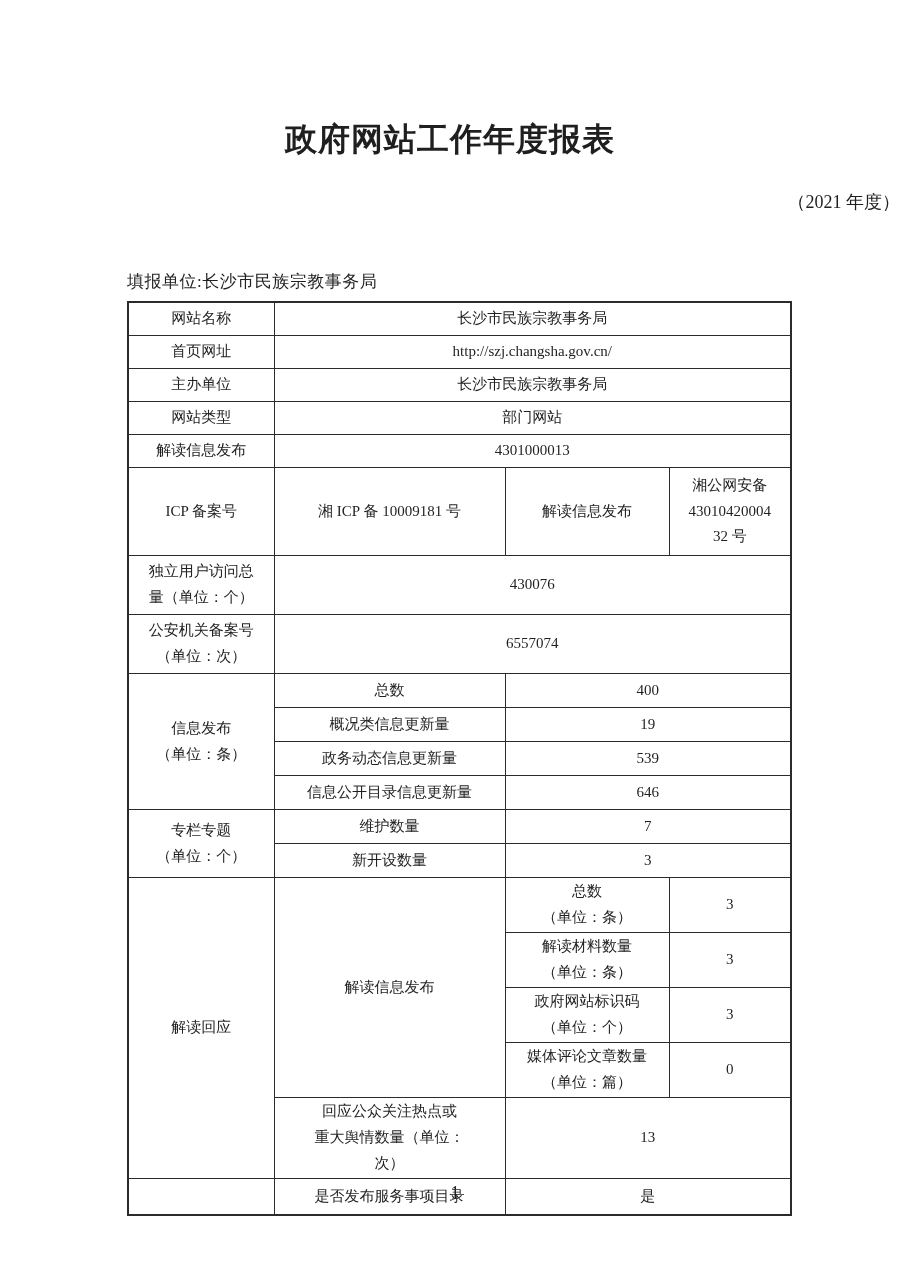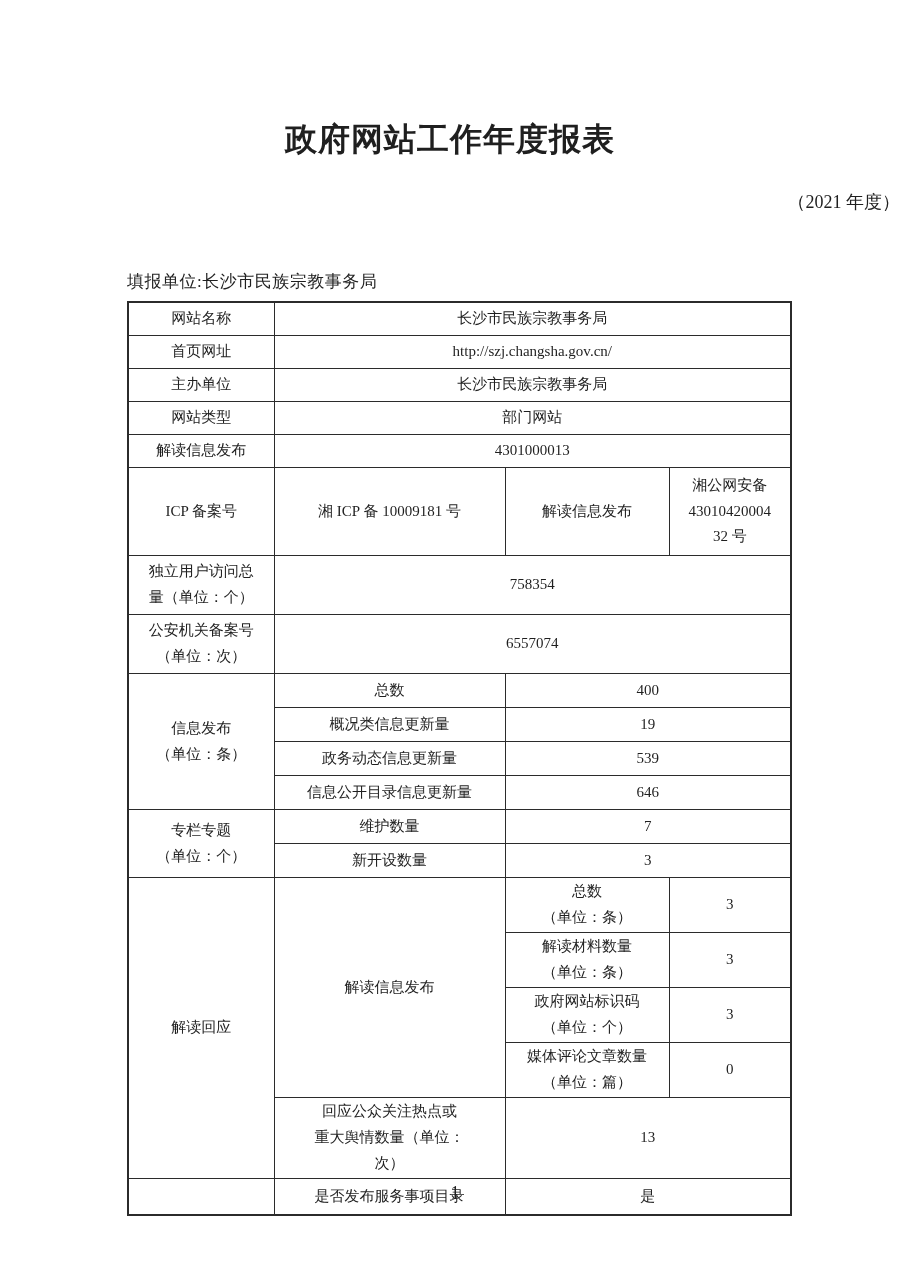--- a/index.html
+++ b/index.html
@@ -118,21 +118,21 @@
         <td>ICP 备案号</td>
         <td>湘 ICP 备 10009181 号</td>
         <td>解读信息发布</td>
         <td>湘公网安备
 43010420004
 32 号</td>
       </tr>
       <tr class="h56">
         <td>独立用户访问总
 量（单位：个）</td>
-        <td colspan="3">758354</td>
+        <td colspan="3">430076</td>
       </tr>
       <tr class="h56">
         <td>公安机关备案号
 （单位：次）</td>
         <td colspan="3">6557074</td>
       </tr>
 
       <tr class="h31">
         <td rowspan="4">信息发布
 （单位：条）</td>

